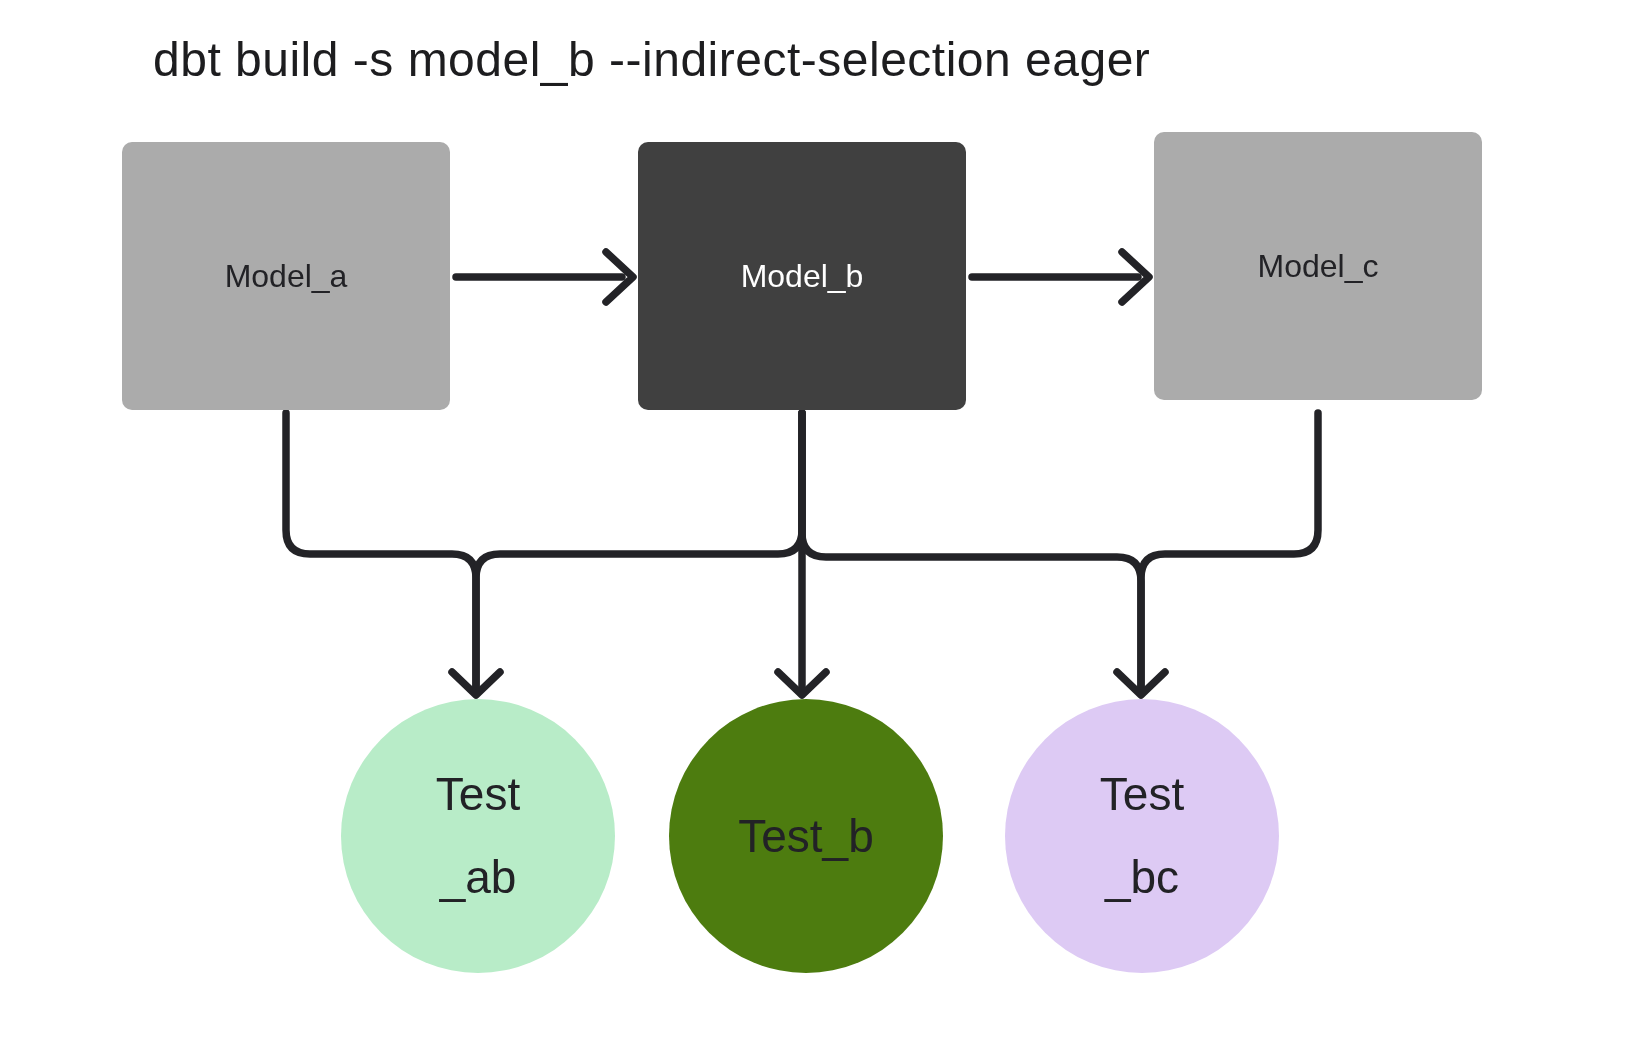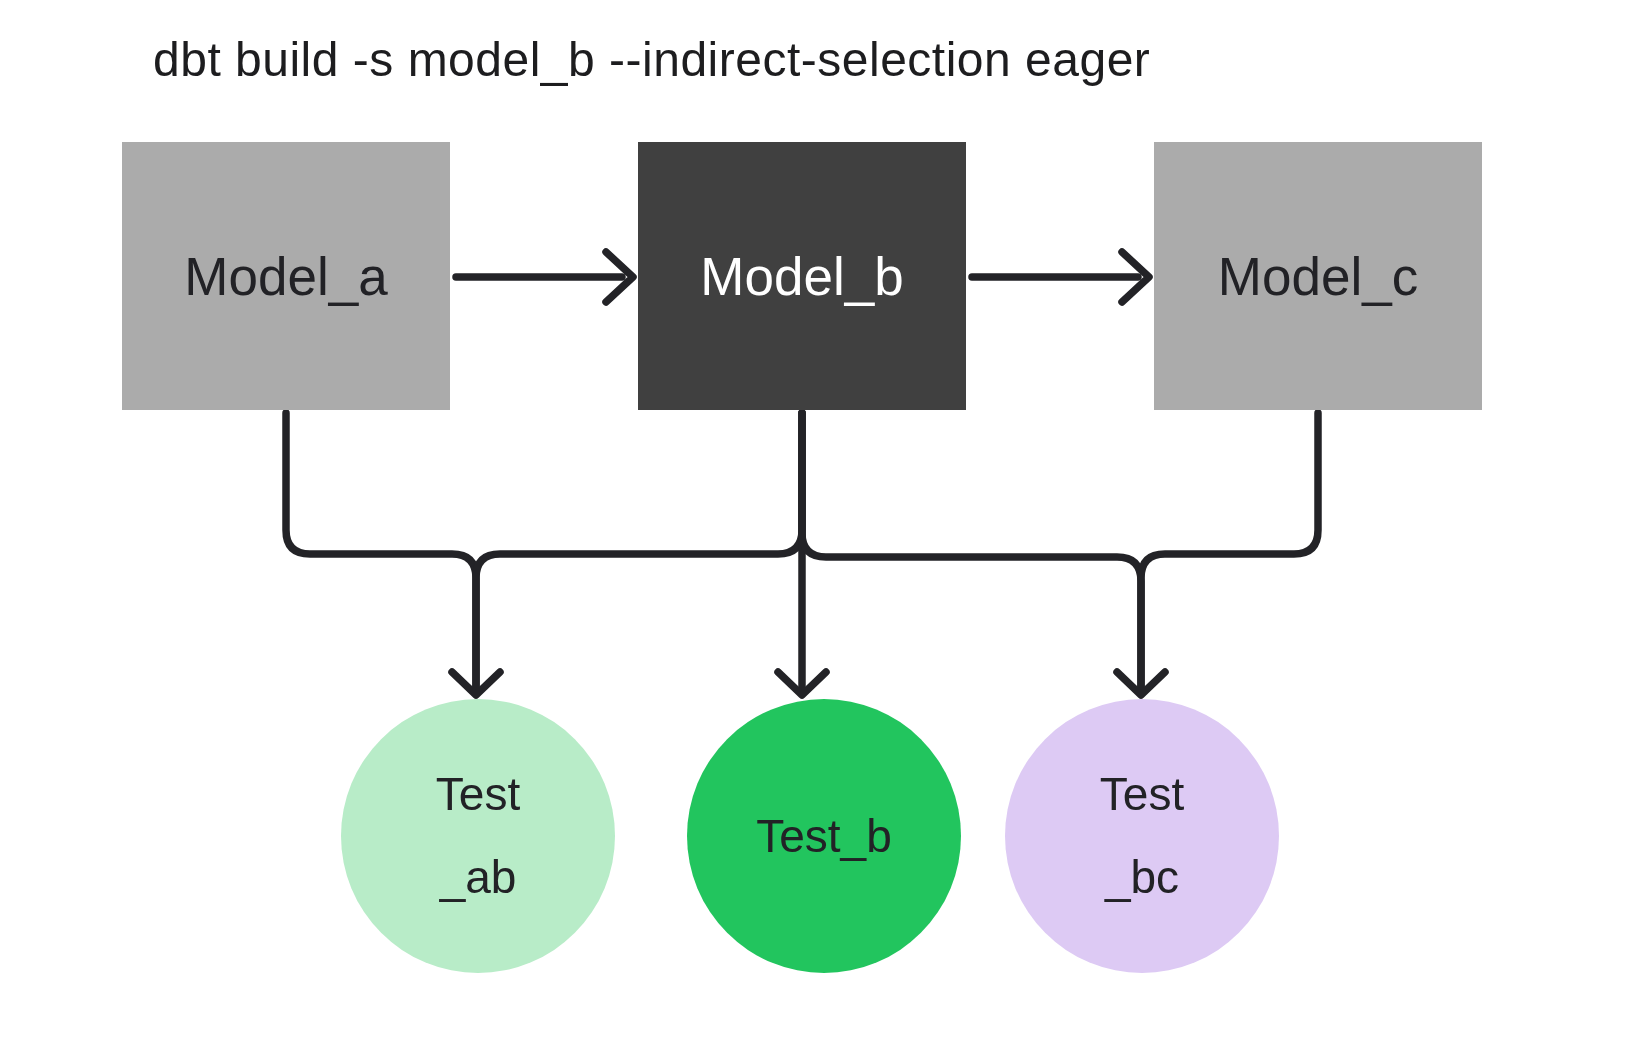--- a/index.html
+++ b/index.html
@@ -37,57 +37,57 @@
     fill: none;
     stroke: #232327;
     stroke-width: 7.5;
     stroke-linecap: round;
     stroke-linejoin: round;
   }
   .node-box {
     position: absolute;
     width: 328px;
     height: 268px;
-    border-radius: 0;
+    border-radius: 10px;
     display: flex;
     align-items: center;
     justify-content: center;
-    font-size: 53px;
+    font-size: 32px;
     font-weight: 500;
   }
   .node-box.gray {
     background: #ababab;
     color: #222226;
   }
   .node-box.blue {
     background: #404040;
     color: #ffffff;
   }
   .node-box.pos-a { left: 122px; top: 142px; }
   .node-box.pos-b { left: 638px; top: 142px; }
-  .node-box.pos-c { left: 1154px; top: 142px; }
+  .node-box.pos-c { left: 1154px; top: 132px; }
 
   .test-circle {
     position: absolute;
     width: 274px;
     height: 274px;
     border-radius: 50%;
     display: flex;
     flex-direction: column;
     align-items: center;
     justify-content: center;
     text-align: center;
     font-size: 46px;
     font-weight: 500;
     line-height: 1.8;
     color: #222226;
     top: 699px;
   }
   .test-circle.green  { background: #b8ecc8; left: 341px; }
-  .test-circle.yellow { background: #22c55e; left: 687px; }
+  .test-circle.yellow { background: #4d7c0f; left: 669px; }
   .test-circle.purple { background: #ddcaf4; left: 1005px; }
   .test-circle span { display: block; }
 </style>
 </head>
 <body>
 
 <div class="canvas">
 
   <div class="title">dbt build -s model_b --indirect-selection eager</div>
 

